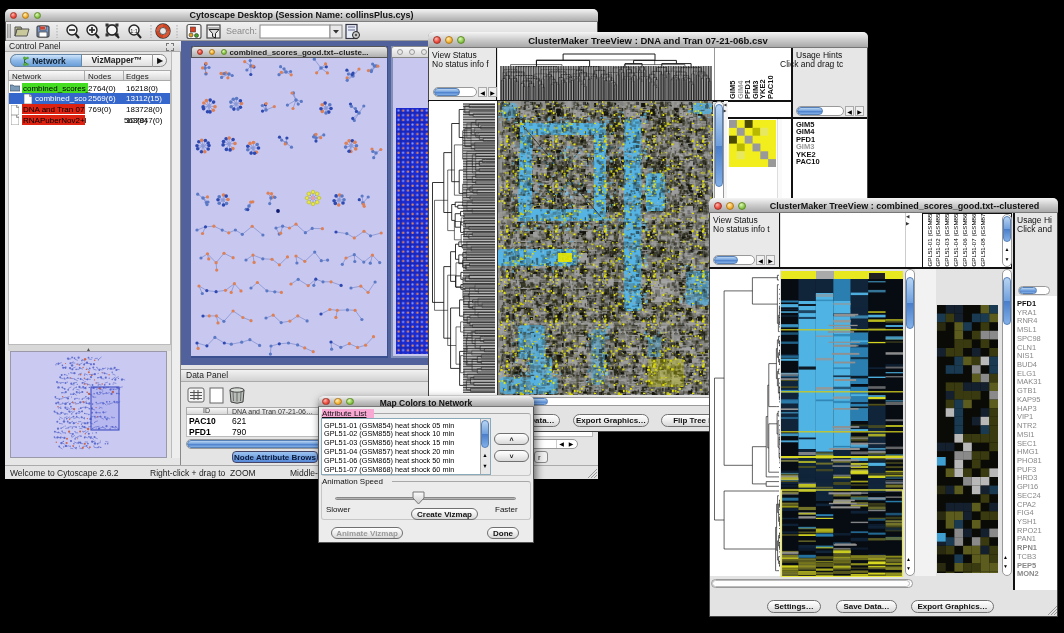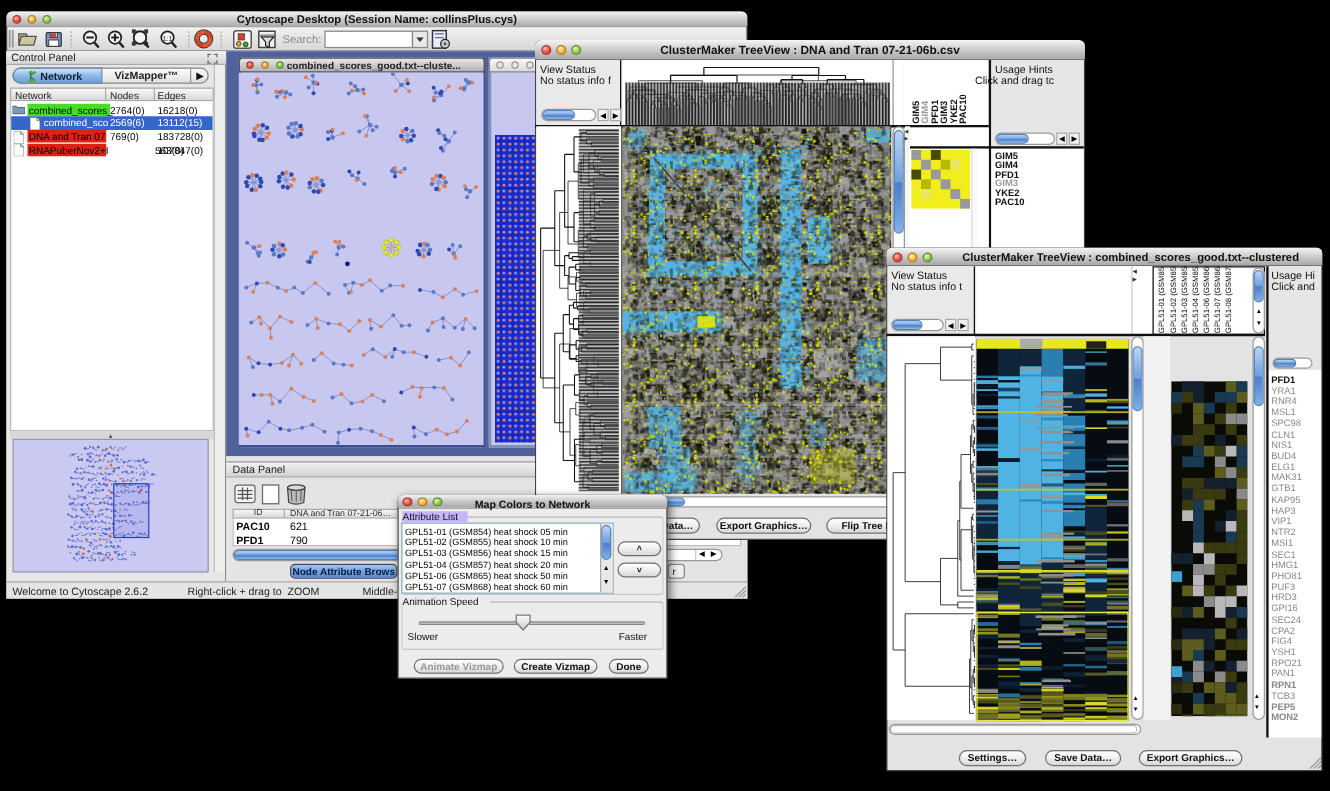--- a/index.html
+++ b/index.html
@@ -2504,21 +2504,21 @@
       <line x1="6" y1="9" x2="9" y2="6"></line>
     </g>
   </svg>
 <div class="a" style="left:318px;top:396px;width:216px;height:147px;background:#ececec;border:1px solid #555;border-radius:5px 5px 0 0;box-shadow:2px 3px 8px rgba(0,0,0,.6);"></div>
 <div class="a" style="left:318px;top:396px;width:216px;height:11px;background:linear-gradient(#f2f2f2,#c8c8c8 50%,#a8a8a8);border-radius:5px 5px 0 0;border-bottom:1px solid #777;"></div>
 <div class="tl tlr" style="left:322.2px;top:397.7px;width:7.6px;height:7.6px;"></div>
 <div class="tl tly" style="left:334.2px;top:397.7px;width:7.6px;height:7.6px;"></div>
 <div class="tl tlg" style="left:346.2px;top:397.7px;width:7.6px;height:7.6px;"></div>
 <div class="a" style="left:318px;top:397.5px;width:216px;height:10px;font-size:8.5px;font-weight:bold;color:#111;text-align:center;">Map Colors to Network</div>
 <div class="a" style="left:320.5px;top:413px;width:210px;height:63px;border:1px solid #c6c6c6;border-top-color:#a8a8a8;border-radius:3px;"></div>
-<div class="a" style="left:322px;top:409px;width:52px;height:9px;font-size:8px;color:#111;background:#c4b5fd;">Attribute List</div>
+<div class="a" style="left:322px;top:409px;width:52px;height:9px;font-size:8px;color:#111;background:#f9a8d4;text-decoration:underline;">Attribute List</div>
 <div class="a" style="left:321px;top:418px;width:170px;height:57px;background:#fff;border:1px solid #8ab;"></div>
 <div class="a" style="left:324px;top:420.5px;width:160px;height:9px;font-size:7.3px;color:#000;white-space:nowrap;">GPL51-01 (GSM854) heat shock 05 min</div>
 <div class="a" style="left:324px;top:429.4px;width:160px;height:9px;font-size:7.3px;color:#000;white-space:nowrap;">GPL51-02 (GSM855) heat shock 10 min</div>
 <div class="a" style="left:324px;top:438.3px;width:160px;height:9px;font-size:7.3px;color:#000;white-space:nowrap;">GPL51-03 (GSM856) heat shock 15 min</div>
 <div class="a" style="left:324px;top:447.2px;width:160px;height:9px;font-size:7.3px;color:#000;white-space:nowrap;">GPL51-04 (GSM857) heat shock 20 min</div>
 <div class="a" style="left:324px;top:456.1px;width:160px;height:9px;font-size:7.3px;color:#000;white-space:nowrap;">GPL51-06 (GSM865) heat shock 50 min</div>
 <div class="a" style="left:324px;top:465px;width:160px;height:9px;font-size:7.3px;color:#000;white-space:nowrap;">GPL51-07 (GSM868) heat shock 60 min</div>
 <div class="a" style="left:480px;top:419px;width:10px;height:55px;background:#e8e8e8;border-left:1px solid #aaa;"></div>
 <div class="a sbthumb" style="left:481px;top:420px;width:8px;height:28px;"></div>
 <div class="a" style="left:481px;top:452px;width:8px;height:9px;font-size:5.5px;color:#000;text-align:center;">▲</div>
@@ -2533,13 +2533,13 @@
     <defs>
       <linearGradient id="slg" x1="0" y1="0" x2="0" y2="1">
         <stop offset="0" stop-color="#fdfdfd"></stop>
         <stop offset="1" stop-color="#cacaca"></stop>
       </linearGradient>
     </defs>
   </svg>
 <div class="a" style="left:326px;top:505px;width:40px;height:9px;font-size:8px;color:#111;">Slower</div>
 <div class="a" style="left:495px;top:505px;width:40px;height:9px;font-size:8px;color:#111;">Faster</div>
 <div class="a btn" style="left:331px;top:527px;width:72px;height:12px;font-size:8px;line-height:11px;color:#999;">Animate Vizmap</div>
-<div class="a btn" style="left:411px;top:527px;width:67px;height:12px;font-size:8px;line-height:11px;">Create Vizmap</div>
+<div class="a btn" style="left:411px;top:508px;width:67px;height:12px;font-size:8px;line-height:11px;">Create Vizmap</div>
 <div class="a btn" style="left:487px;top:527px;width:32px;height:12px;font-size:8px;line-height:11px;">Done</div>
 </body></html>

